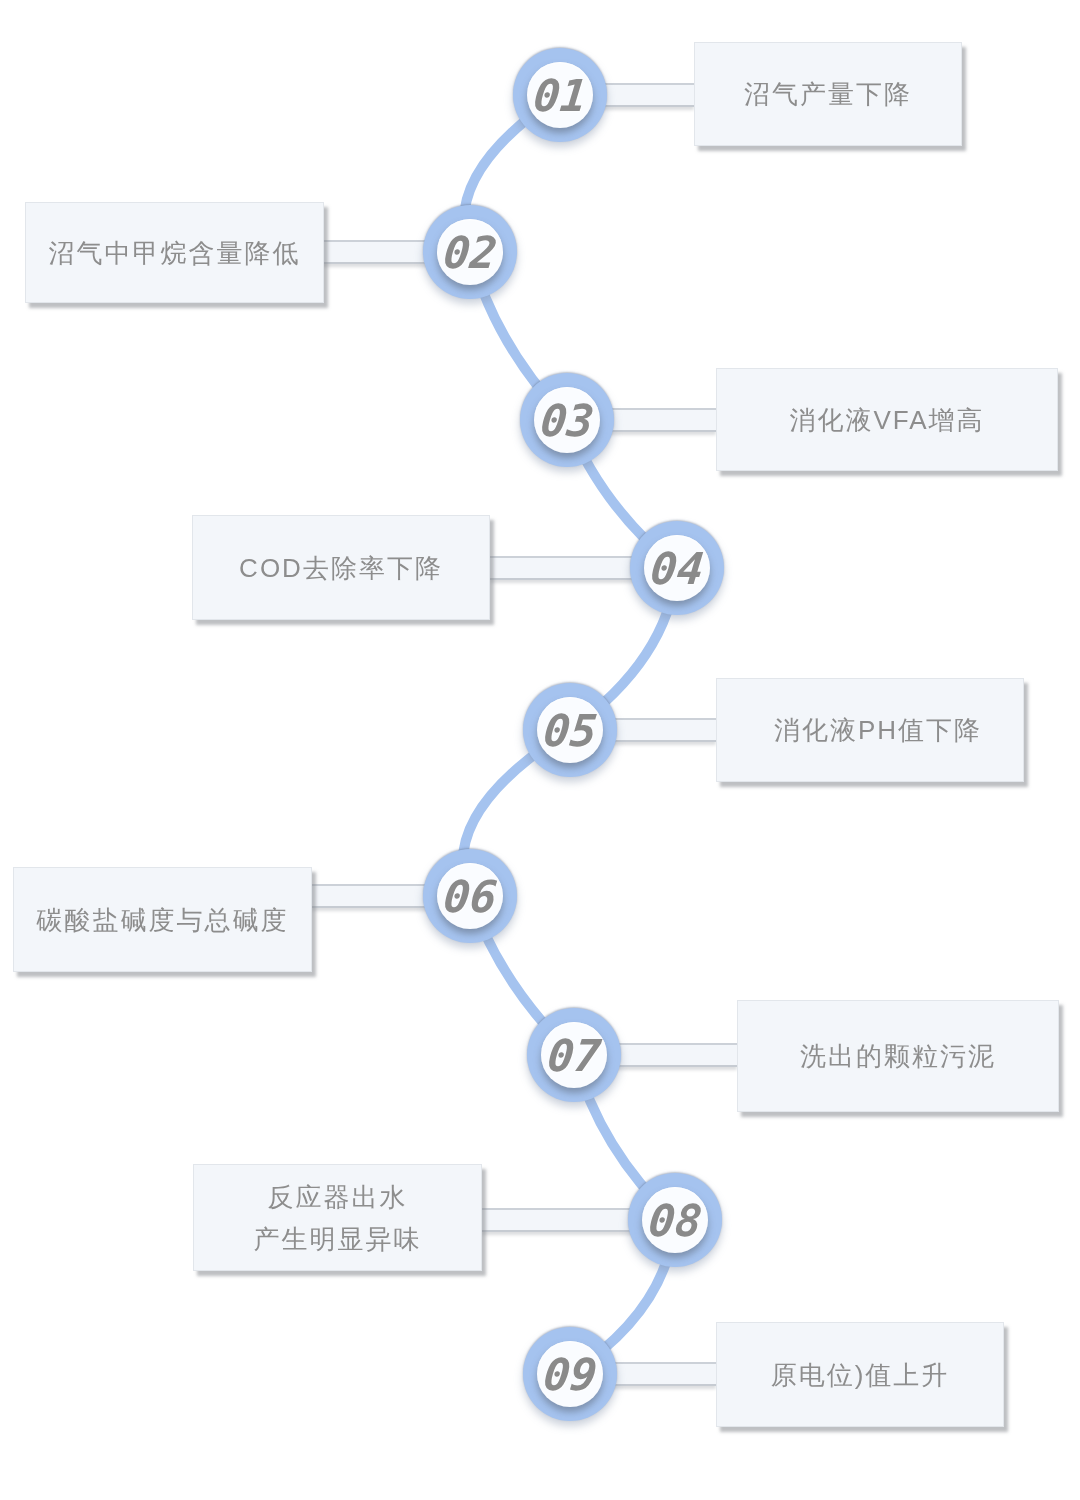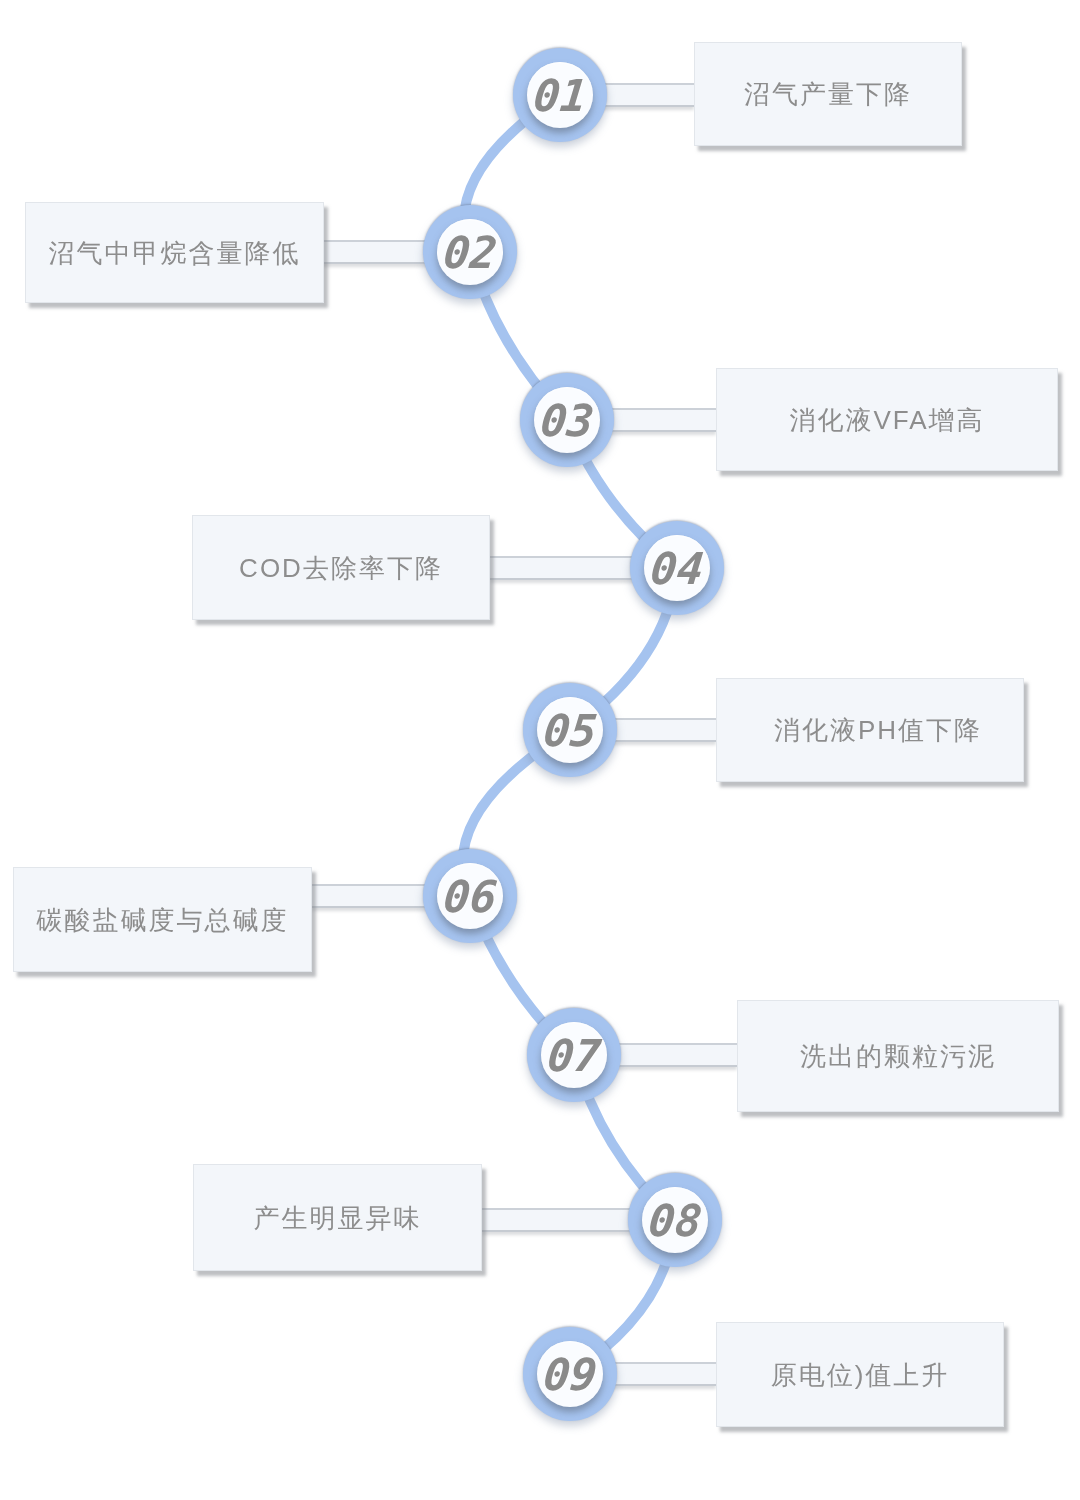--- a/index.html
+++ b/index.html
@@ -118,20 +118,21 @@
       <div class="label-box" style="left: 737px; top: 1000px; width: 322px; height: 112px;">
         <div class="label-line">洗出的颗粒污泥</div>
       </div>
       <div class="step-circle" style="left: 527px; top: 1008px;">
         <div class="step-disc">
           <span class="step-number">07</span>
         </div>
       </div>
       <div class="connector" style="left: 482px; width: 193px; top: 1208px;"></div>
       <div class="label-box" style="left: 193px; top: 1164px; width: 289px; height: 107px;">
+        <div class="label-line">反应器出水</div>
         <div class="label-line">产生明显异味</div>
       </div>
       <div class="step-circle" style="left: 628px; top: 1173px;">
         <div class="step-disc">
           <span class="step-number">08</span>
         </div>
       </div>
       <div class="connector" style="left: 570px; width: 146px; top: 1362px;"></div>
       <div class="label-box" style="left: 716px; top: 1322px; width: 288px; height: 105px;">
         <div class="label-line">原电位)值上升</div>

